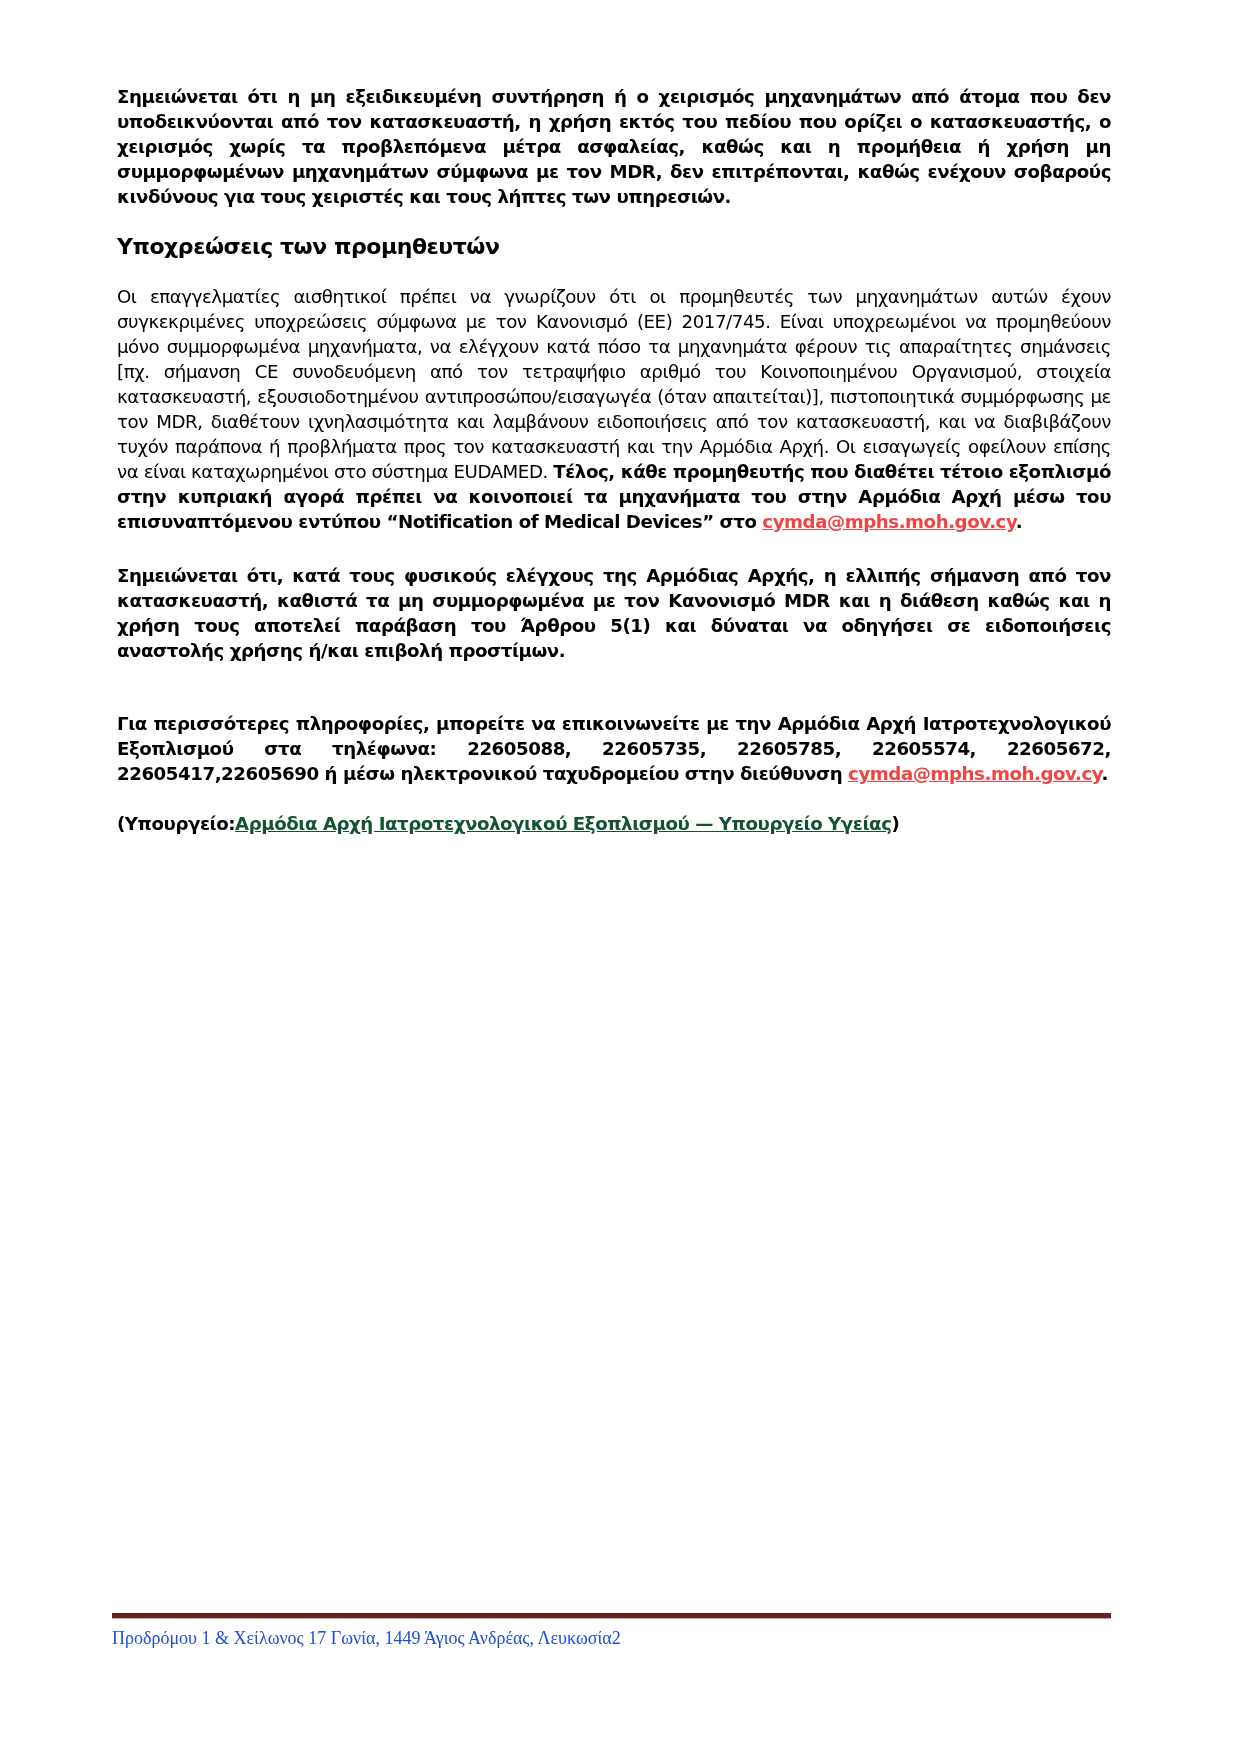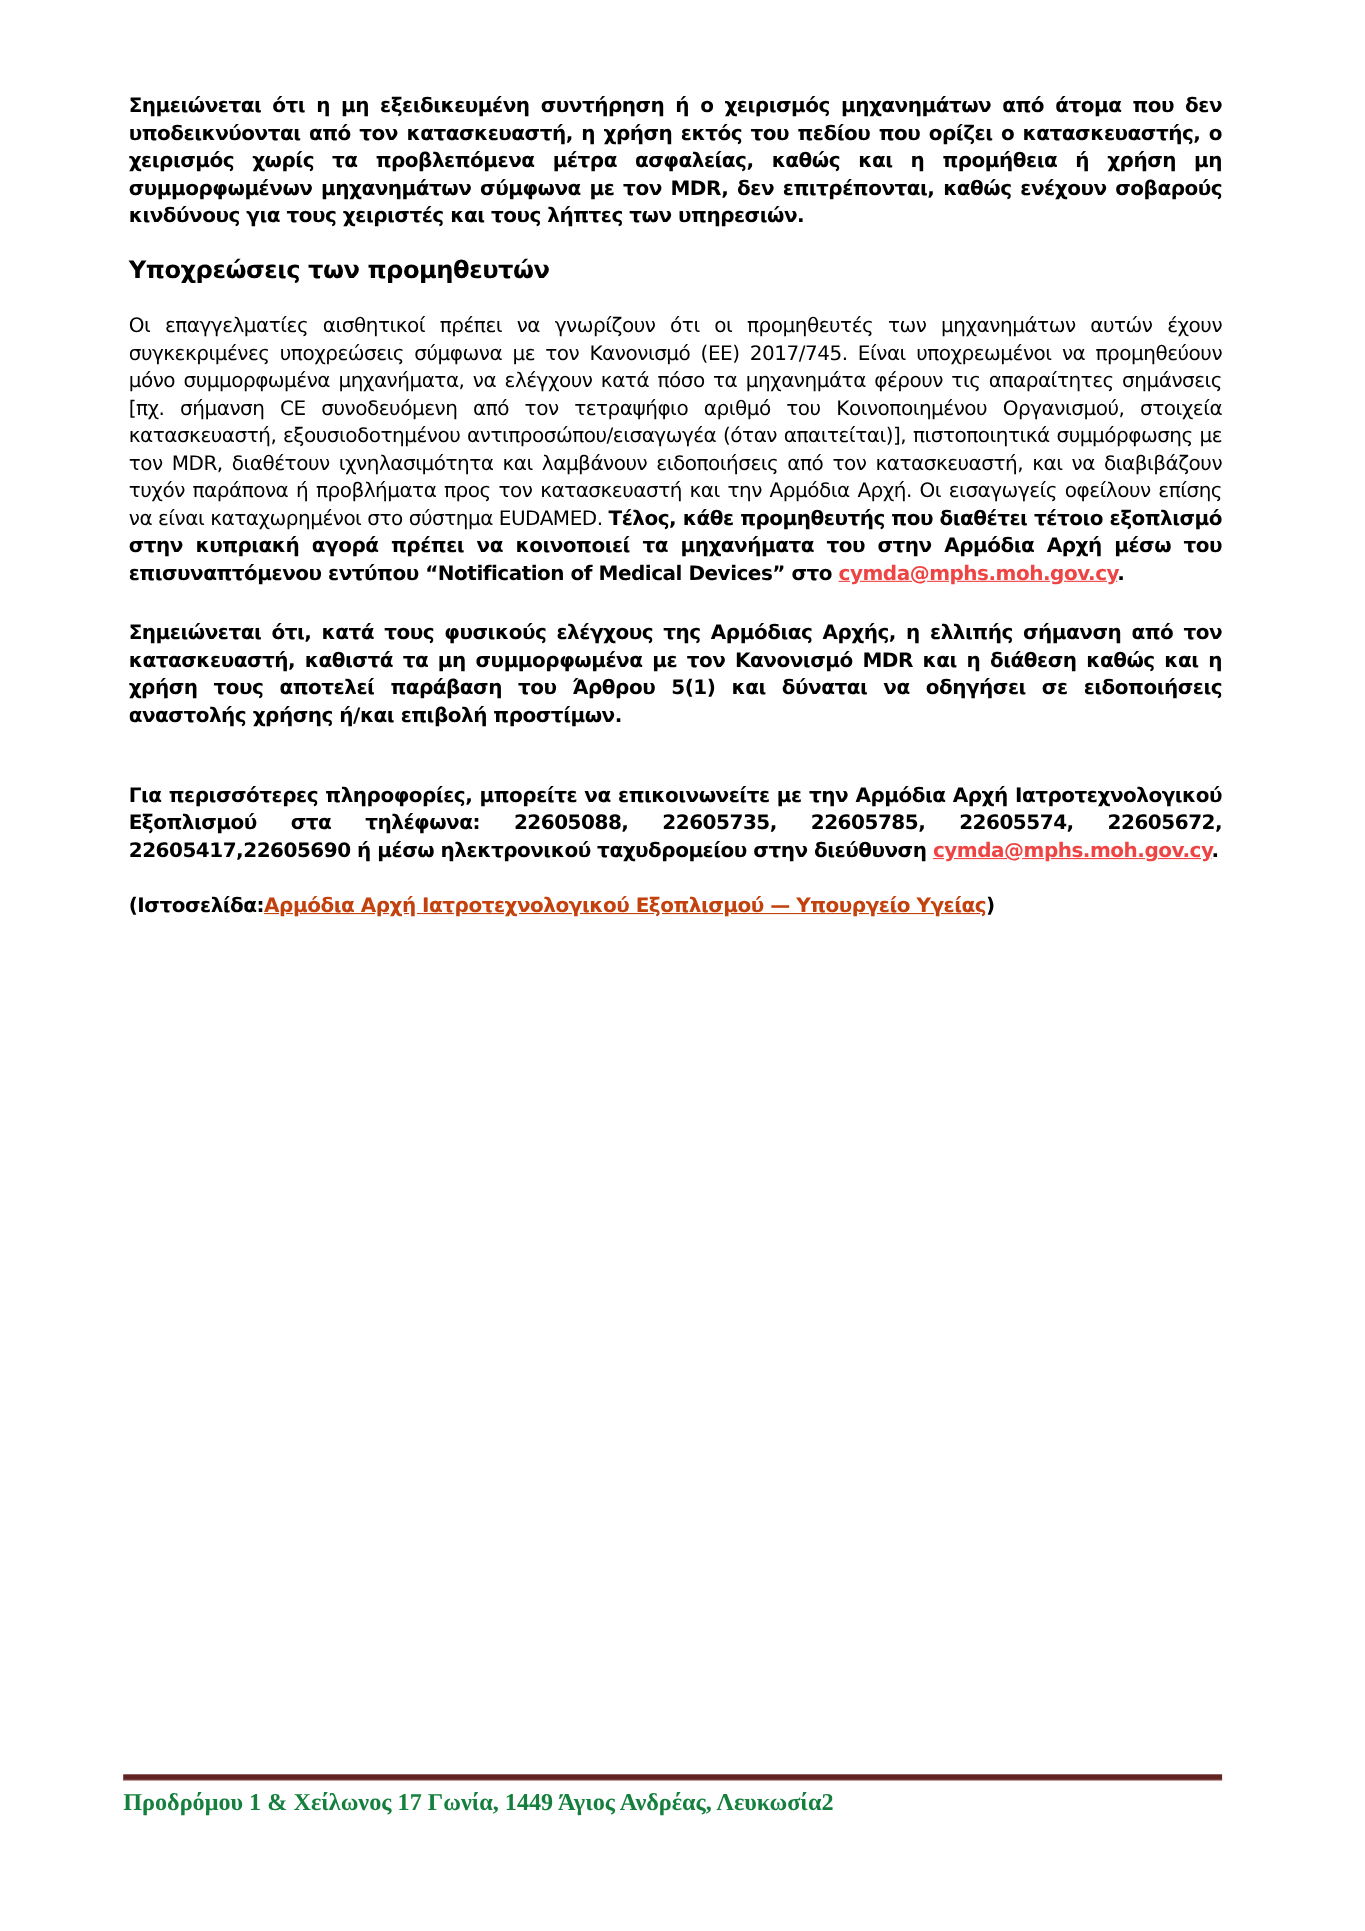--- a/index.html
+++ b/index.html
@@ -41,60 +41,59 @@
       font-weight: bold;
       letter-spacing: -0.45px;
       margin: 0;
     }
     a.email-link {
       color: #ef4444;
       text-decoration: underline;
       font-weight: bold;
     }
     a.web-link {
-      color: #c2410c;
+      color: #14532d;
       text-decoration: underline;
       font-weight: bold;
     }
     .footer-rule {
       position: absolute;
       left: 112px;
       top: 1613px;
       width: 999px;
       height: 5px;
       background: #622423;
       border-bottom: 1px solid #c9a9a6;
     }
     .footer-text {
       position: absolute;
       left: 112px;
       top: 1624px;
       font-family: "Liberation Serif", "DejaVu Serif", serif;
-      font-size: 22px;
+      font-size: 18px;
       line-height: 28px;
-      color: #15803d;
+      color: #1d4ed8;
       white-space: nowrap;
-      font-weight: bold;
     }
   </style>
 </head>
 <body>
 
 <div class="page">
 
   <p class="para bold p1">Σημειώνεται ότι η μη εξειδικευμένη συντήρηση ή ο χειρισμός μηχανημάτων από άτομα που δεν υποδεικνύονται από τον κατασκευαστή, η χρήση εκτός του πεδίου που ορίζει ο κατασκευαστής, ο χειρισμός χωρίς τα προβλεπόμενα μέτρα ασφαλείας, καθώς και η προμήθεια ή χρήση μη συμμορφωμένων μηχανημάτων σύμφωνα με τον MDR, δεν επιτρέπονται, καθώς ενέχουν σοβαρούς κινδύνους για τους χειριστές και τους λήπτες των υπηρεσιών.</p>
 
   <div class="heading">
     <p class="heading-text">Υποχρεώσεις των προμηθευτών</p>
   </div>
 
   <p class="para p2"><span>Οι επαγγελματίες αισθητικοί πρέπει να γνωρίζουν ότι οι προμηθευτές των μηχανημάτων αυτών έχουν συγκεκριμένες υποχρεώσεις σύμφωνα με τον Κανονισμό (ΕΕ) 2017/745. Είναι υποχρεωμένοι να προμηθεύουν μόνο συμμορφωμένα μηχανήματα, να ελέγχουν κατά πόσο τα μηχανημάτα φέρουν τις απαραίτητες σημάνσεις  [πχ. σήμανση CE συνοδευόμενη από τον τετραψήφιο αριθμό του Κοινοποιημένου Οργανισμού, στοιχεία κατασκευαστή, εξουσιοδοτημένου αντιπροσώπου/εισαγωγέα (όταν απαιτείται)], πιστοποιητικά συμμόρφωσης με τον MDR, διαθέτουν ιχνηλασιμότητα και λαμβάνουν ειδοποιήσεις από τον κατασκευαστή, και να διαβιβάζουν τυχόν παράπονα ή προβλήματα προς τον κατασκευαστή και την Αρμόδια Αρχή. Οι εισαγωγείς οφείλουν επίσης να είναι καταχωρημένοι στο σύστημα EUDAMED. </span><span class="bold">Τέλος, κάθε προμηθευτής που διαθέτει τέτοιο εξοπλισμό στην κυπριακή αγορά πρέπει να κοινοποιεί τα μηχανήματα του στην Αρμόδια Αρχή μέσω του επισυναπτόμενου εντύπου “Notification of Medical Devices” στο </span><a class="email-link" href="#">cymda@mphs.moh.gov.cy</a><span class="bold">.</span></p>
 
   <p class="para bold p3">Σημειώνεται ότι, κατά τους φυσικούς ελέγχους της Αρμόδιας Αρχής, η ελλιπής  σήμανση από τον κατασκευαστή, καθιστά τα μη συμμορφωμένα με τον Κανονισμό MDR και η διάθεση καθώς και η χρήση τους αποτελεί παράβαση του Άρθρου 5(1) και δύναται να οδηγήσει σε ειδοποιήσεις αναστολής χρήσης ή/και επιβολή προστίμων.</p>
 
   <p class="para bold p4"><span>Για περισσότερες πληροφορίες, μπορείτε να επικοινωνείτε με την Αρμόδια Αρχή Ιατροτεχνολογικού Εξοπλισμού στα τηλέφωνα: 22605088, 22605735, 22605785, 22605574, 22605672, 22605417,22605690 ή μέσω ηλεκτρονικού ταχυδρομείου στην διεύθυνση </span><a class="email-link" href="#">cymda@mphs.moh.gov.cy</a><span>.</span></p>
 
-  <p class="para bold"><span>(Ιστοσελίδα:</span><a class="web-link" href="#">Αρμόδια Αρχή Ιατροτεχνολογικού Εξοπλισμού — Υπουργείο Υγείας</a><span>)</span></p>
+  <p class="para bold"><span>(Υπουργείο:</span><a class="web-link" href="#">Αρμόδια Αρχή Ιατροτεχνολογικού Εξοπλισμού — Υπουργείο Υγείας</a><span>)</span></p>
 
 </div>
 
 <div class="footer-rule"></div>
 <div class="footer-text"><span>Προδρόμου 1 &amp; Χείλωνος 17 Γωνία, 1449 Άγιος Ανδρέας, Λευκωσία</span><span>2</span></div>
 
 </body></html>

